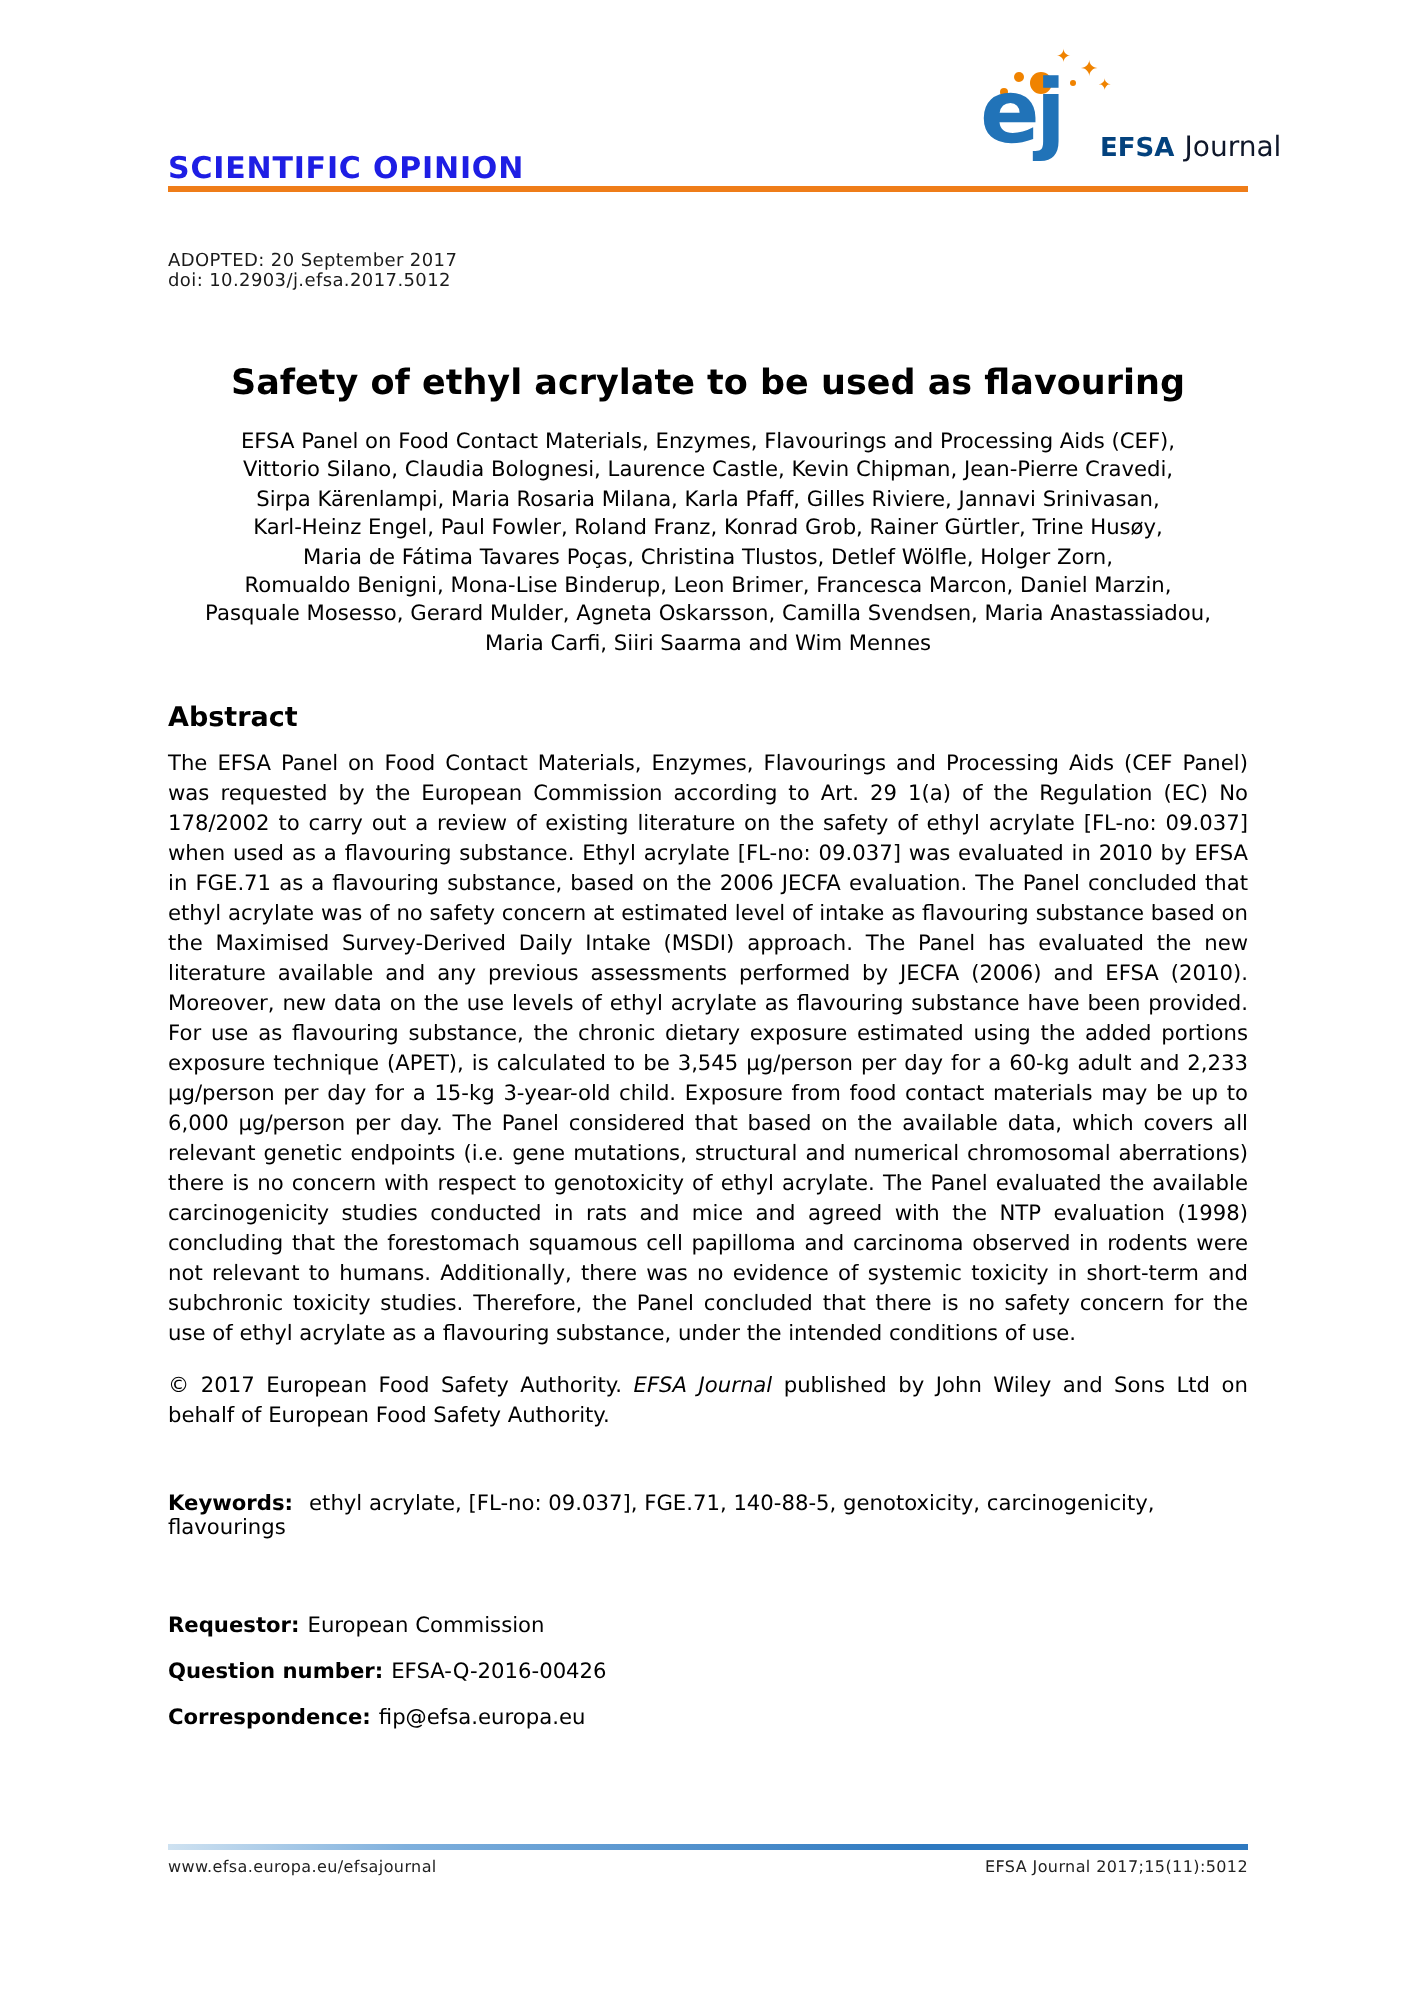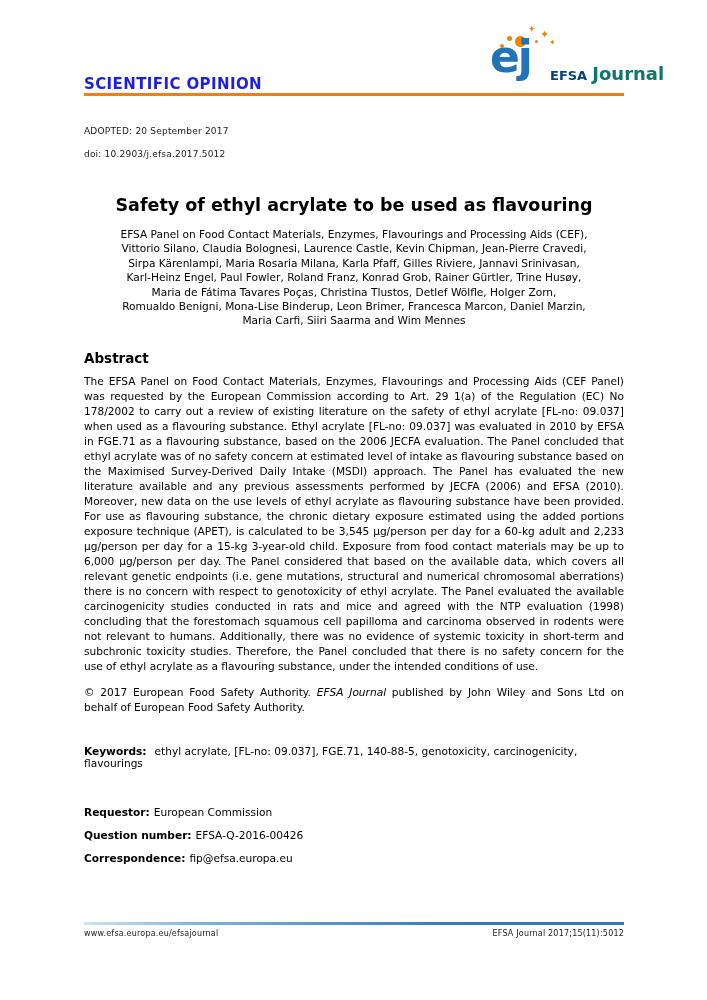--- a/index.html
+++ b/index.html
@@ -25,35 +25,35 @@
   .orange-rule { height:3px; background:#ef7d19; border:none; }
 
   .logo { position:absolute; right:2px; top:27px; width:132px; height:62px; }
   .logo-ej {
     position:absolute; left:0; top:8px;
     font-size:44px; font-weight:bold; letter-spacing:-2px;
     color:#2173b8; line-height:1;
   }
   .logo-brand { position:absolute; left:60px; top:36px; white-space:nowrap; }
   .brand-bold { font-size:13px; font-weight:bold; color:#03427e; }
-  .brand-light { font-size:18px; color:#0f766e;font-weight:bold; }
+  .brand-light { font-size:14px; color:#0f172a; }
   .sparkle { position:absolute; color:#f08300; }
   .dot { background:#f08300; border-radius:50%; }
   .dot-lg  { width:11px; height:11px; left:25px; top:9px;  }
   .dot-md  { width:5px;  height:5px;  left:17px; top:9px;  }
   .dot-sm  { width:4px;  height:4px;  left:10px; top:17px; }
   .dot-xs  { width:3px;  height:3px;  left:45px; top:13px; }
   .star-1  { left:38px; top:-3px; font-size:9px;  }
   .star-2  { left:50px; top:1px;  font-size:11px; }
   .star-3  { left:59px; top:11px; font-size:8px;  }
 
   
   .meta-line { font-size:9px; letter-spacing:0.2px; color:#1a1a1a; }
   .meta-adopted { margin-top:30px; }
-  .meta-doi { margin-top:13px; }
+  .meta-doi { }
 
   
   .title {
     margin-top:36px; text-align:center;
     font-size:17.5px; font-weight:bold; color:#000;
   }
   .authors { margin-top:12px; text-align:center; }
   .author-line { font-size:10.6px; line-height:14.4px; color:#000; }
 
   .abstract-heading { margin-top:22px; font-size:13.5px; font-weight:bold; color:#000; }
@@ -112,20 +112,21 @@
     <main>
       <h1 class="title">Safety of ethyl acrylate to be used as flavouring</h1>
 
       <div class="authors">
         <div class="author-line">EFSA Panel on Food Contact Materials, Enzymes, Flavourings and Processing Aids (CEF),</div>
         <div class="author-line">Vittorio Silano, Claudia Bolognesi, Laurence Castle, Kevin Chipman, Jean-Pierre Cravedi,</div>
         <div class="author-line">Sirpa Kärenlampi, Maria Rosaria Milana, Karla Pfaff, Gilles Riviere, Jannavi Srinivasan,</div>
         <div class="author-line">Karl-Heinz Engel, Paul Fowler, Roland Franz, Konrad Grob, Rainer Gürtler, Trine Husøy,</div>
         <div class="author-line">Maria de Fátima Tavares Poças, Christina Tlustos, Detlef Wölfle, Holger Zorn,</div>
         <div class="author-line">Romualdo Benigni, Mona-Lise Binderup, Leon Brimer, Francesca Marcon, Daniel Marzin,</div>
+        <div class="author-line">Pasquale Mosesso, Gerard Mulder, Agneta Oskarsson, Camilla Svendsen, Maria Anastassiadou,</div>
         <div class="author-line">Maria Carfi, Siiri Saarma and Wim Mennes</div>
       </div>
 
       <h2 class="abstract-heading">Abstract</h2>
       <p class="abstract-text">The EFSA Panel on Food Contact Materials, Enzymes, Flavourings and Processing Aids (CEF Panel) was requested by the European Commission according to Art. 29 1(a) of the Regulation (EC) No 178/2002 to carry out a review of existing literature on the safety of ethyl acrylate [FL-no: 09.037] when used as a flavouring substance. Ethyl acrylate [FL-no: 09.037] was evaluated in 2010 by EFSA in FGE.71 as a flavouring substance, based on the 2006 JECFA evaluation. The Panel concluded that ethyl acrylate was of no safety concern at estimated level of intake as flavouring substance based on the Maximised Survey-Derived Daily Intake (MSDI) approach. The Panel has evaluated the new literature available and any previous assessments performed by JECFA (2006) and EFSA (2010). Moreover, new data on the use levels of ethyl acrylate as flavouring substance have been provided. For use as flavouring substance, the chronic dietary exposure estimated using the added portions exposure technique (APET), is calculated to be 3,545 µg/person per day for a 60-kg adult and 2,233 µg/person per day for a 15-kg 3-year-old child. Exposure from food contact materials may be up to 6,000 µg/person per day. The Panel considered that based on the available data, which covers all relevant genetic endpoints (i.e. gene mutations, structural and numerical chromosomal aberrations) there is no concern with respect to genotoxicity of ethyl acrylate. The Panel evaluated the available carcinogenicity studies conducted in rats and mice and agreed with the NTP evaluation (1998) concluding that the forestomach squamous cell papilloma and carcinoma observed in rodents were not relevant to humans. Additionally, there was no evidence of systemic toxicity in short-term and subchronic toxicity studies. Therefore, the Panel concluded that there is no safety concern for the use of ethyl acrylate as a flavouring substance, under the intended conditions of use.</p>
 
       <p class="copyright"><span>© 2017 European Food Safety Authority. </span><span class="it">EFSA Journal</span><span> published by John Wiley and Sons Ltd on behalf of European Food Safety Authority.</span></p>
 
       <p class="keywords-line"><span class="lbl">Keywords:</span><span>ethyl acrylate,  [FL-no: 09.037], FGE.71, 140-88-5, genotoxicity, carcinogenicity, flavourings</span></p>
 

